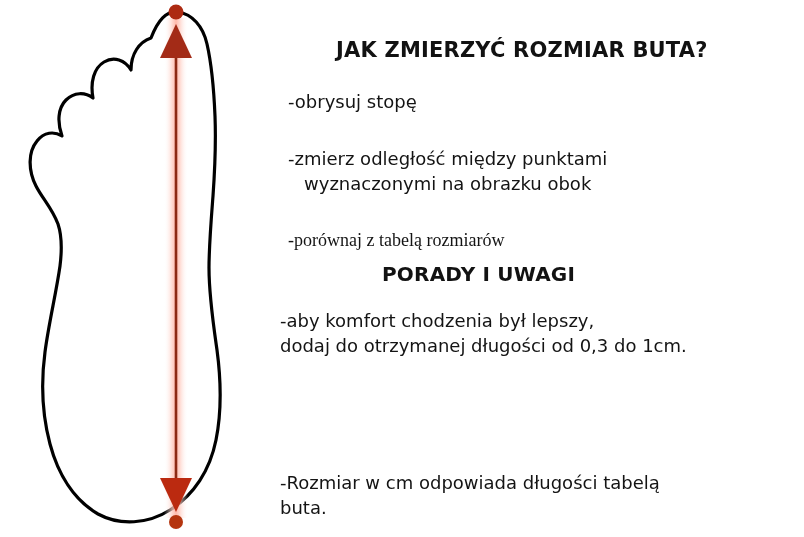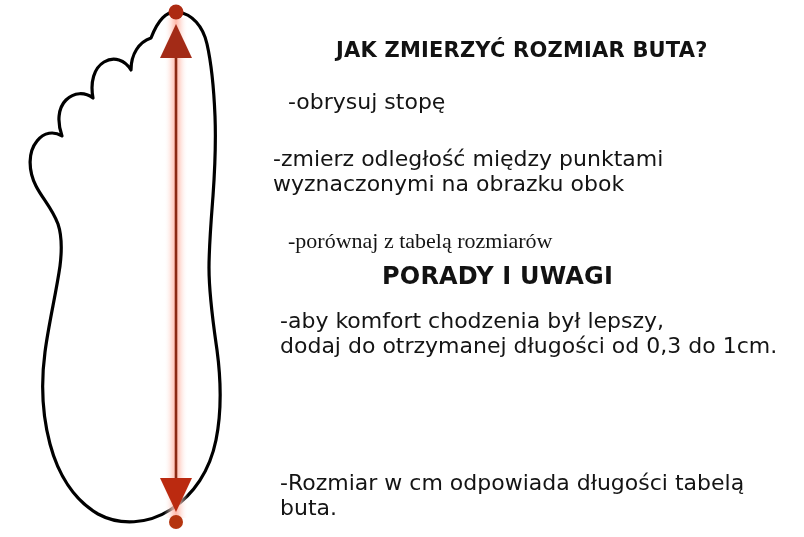--- a/index.html
+++ b/index.html
@@ -48,33 +48,33 @@
     color: #121212;
     white-space: nowrap;
   }
   #title-main {
     left: 64px;
     top: 38px;
   }
   #title-tips {
     left: 110px;
     top: 262px;
-    font-size: 24px;
+    font-size: 20px;
   }
 
   .para {
     position: absolute;
-    font-size: 22px;
+    font-size: 18px;
     line-height: 25px;
     color: #141414;
     white-space: pre-line;
   }
 
   #para-1 { left: 16px; top: 89px; }
-  #para-2 { left: 1px; top: 146px; }
+  #para-2 { left: 16px; top: 146px; text-align: center; }
   #para-3 { left: 16px; top: 228px; font-family: Liberation Serif, serif; }
   #para-4 { left: 8px;  top: 308px; }
   #para-5 { left: 8px;  top: 389px; }
   #para-6 { left: 8px;  top: 470px; }
 </style>
 </head>
 <body>
 
 <div id="page">
 

